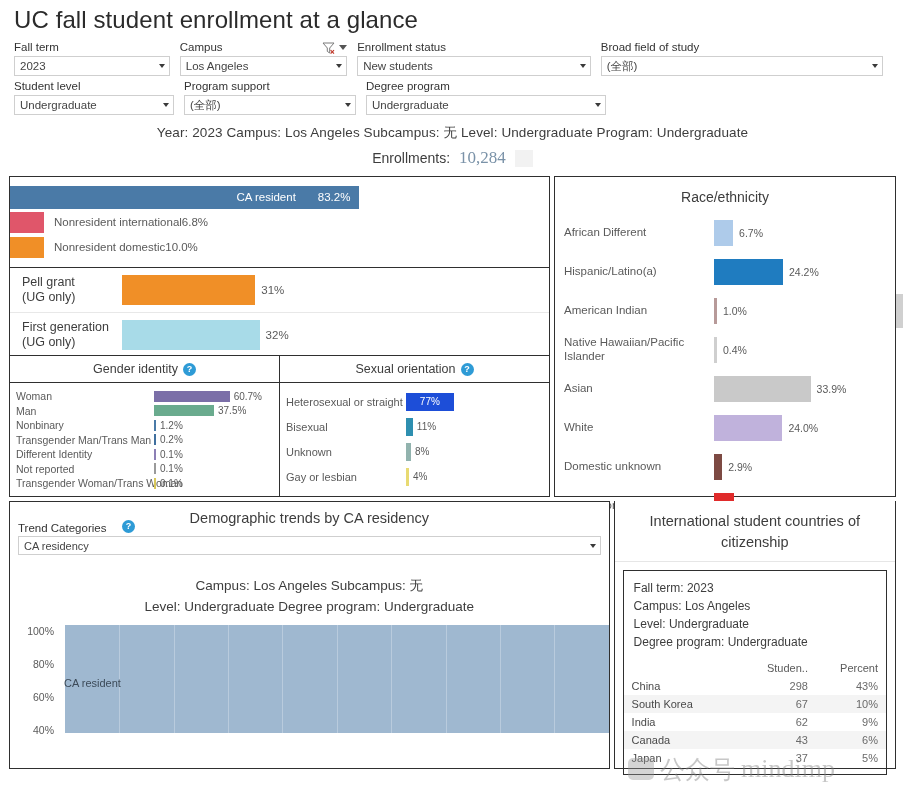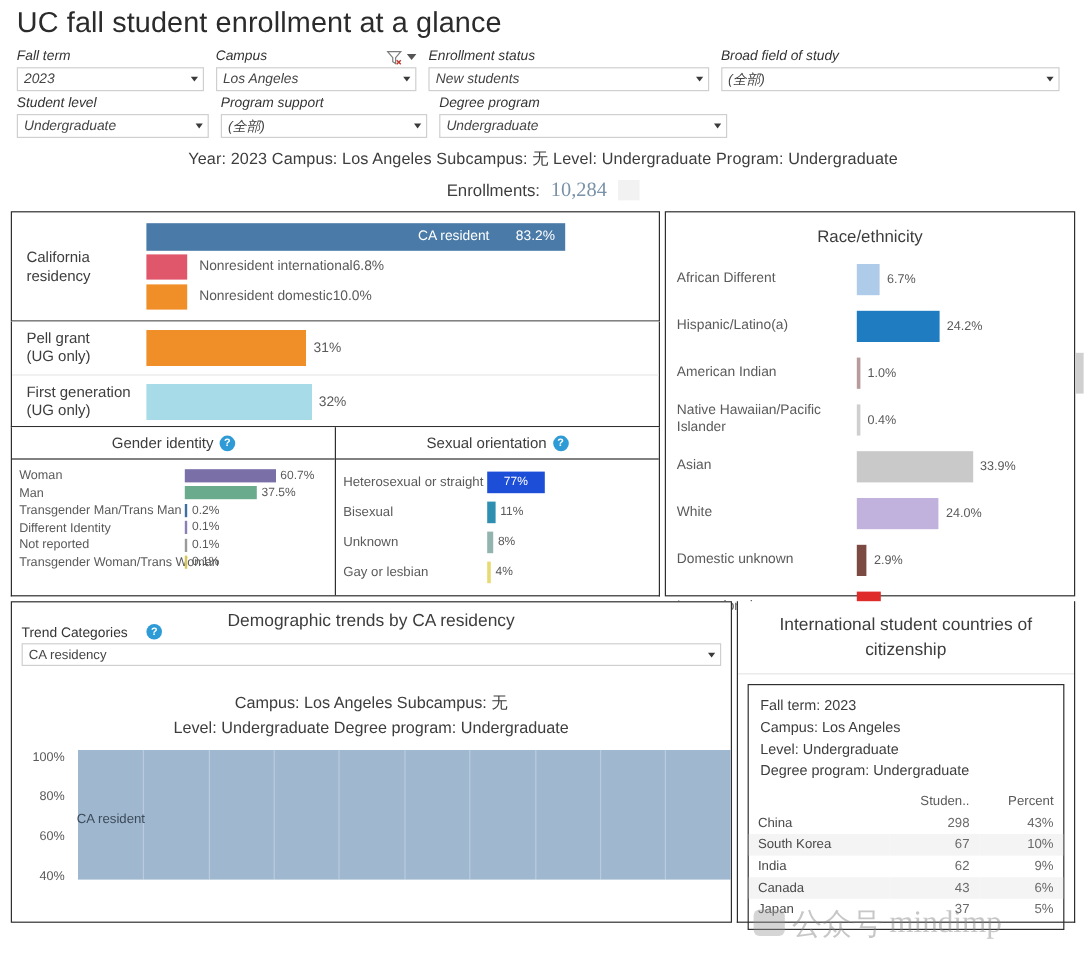--- a/index.html
+++ b/index.html
@@ -14,21 +14,21 @@
   }
 
   
   .page-title{
     font-size:24px; font-weight:400; color:#2b2b2b;
     padding:6px 0 0 14px; letter-spacing:.1px;
   }
 
   .filters{ padding:6px 12px 0 14px; }
   .filter-row{ display:flex; align-items:flex-start; margin-bottom:3px; }
-  .filter{ margin-right:10px; position:relative;font-style:italic; }
+  .filter{ margin-right:10px; position:relative; }
   .filter-label{
     font-size:11.5px; color:#333; line-height:14px; margin-bottom:2px;
     display:flex; align-items:center; justify-content:space-between;
   }
   .filter-label .lbl-text{ white-space:nowrap; }
   .label-icons{ display:flex; align-items:center; gap:5px; padding-left:8px;}
   .funnel-x{ width:12px; height:11px; display:inline-block; }
   .caret-sm{
     width:0;height:0;border-left:4px solid transparent;border-right:4px solid transparent;
     border-top:5px solid #555; display:inline-block;
@@ -288,24 +288,20 @@
   <span class="enroll-num">10,284</span>
   <span class="enroll-box"></span>
 </div>
 
 <div class="grid">
   <div class="row1">
 
     <div class="left-col">
 
       <div class="panel res-panel">
-        <div class="res-label">
-          <div>California</div>
-          <div>residency</div>
-        </div>
         <div class="res-bars">
           <div class="res-row">
             <div class="res-bar-main" id="resMain" style="width: 349.44px; background: rgb(74, 122, 167);">
               <span>CA resident</span>
               <span>83.2%</span>
             </div>
           </div>
           <div class="res-row">
             <div class="res-swatch" id="resSw1" style="width: 34px; background: rgb(224, 86, 106);"></div>
             <span class="res-name">Nonresident international</span>
@@ -350,20 +346,27 @@
                 <span class="bar-wrap">
                   <span class="gs-bar" style="width:97.12px;background:#7b6fa8"></span>
                   <span class="gs-pct">60.7%</span>
                 </span>
               </div>
               <div class="gs-row">
                 <span class="gs-name">Man</span>
                 <span class="bar-wrap">
                   <span class="gs-bar" style="width:60px;background:#6aab8e"></span>
                   <span class="gs-pct">37.5%</span>
+                </span>
+              </div>
+              <div class="gs-row">
+                <span class="gs-name">Nonbinary</span>
+                <span class="bar-wrap">
+                  <span class="gs-bar" style="width:2px;background:#4a7aa7"></span>
+                  <span class="gs-pct">1.2%</span>
                 </span>
               </div>
               <div class="gs-row">
                 <span class="gs-name">Transgender Man/Trans Man</span>
                 <span class="bar-wrap">
                   <span class="gs-bar" style="width:2px;background:#3f6f9e"></span>
                   <span class="gs-pct">0.2%</span>
                 </span>
               </div>
               <div class="gs-row">

